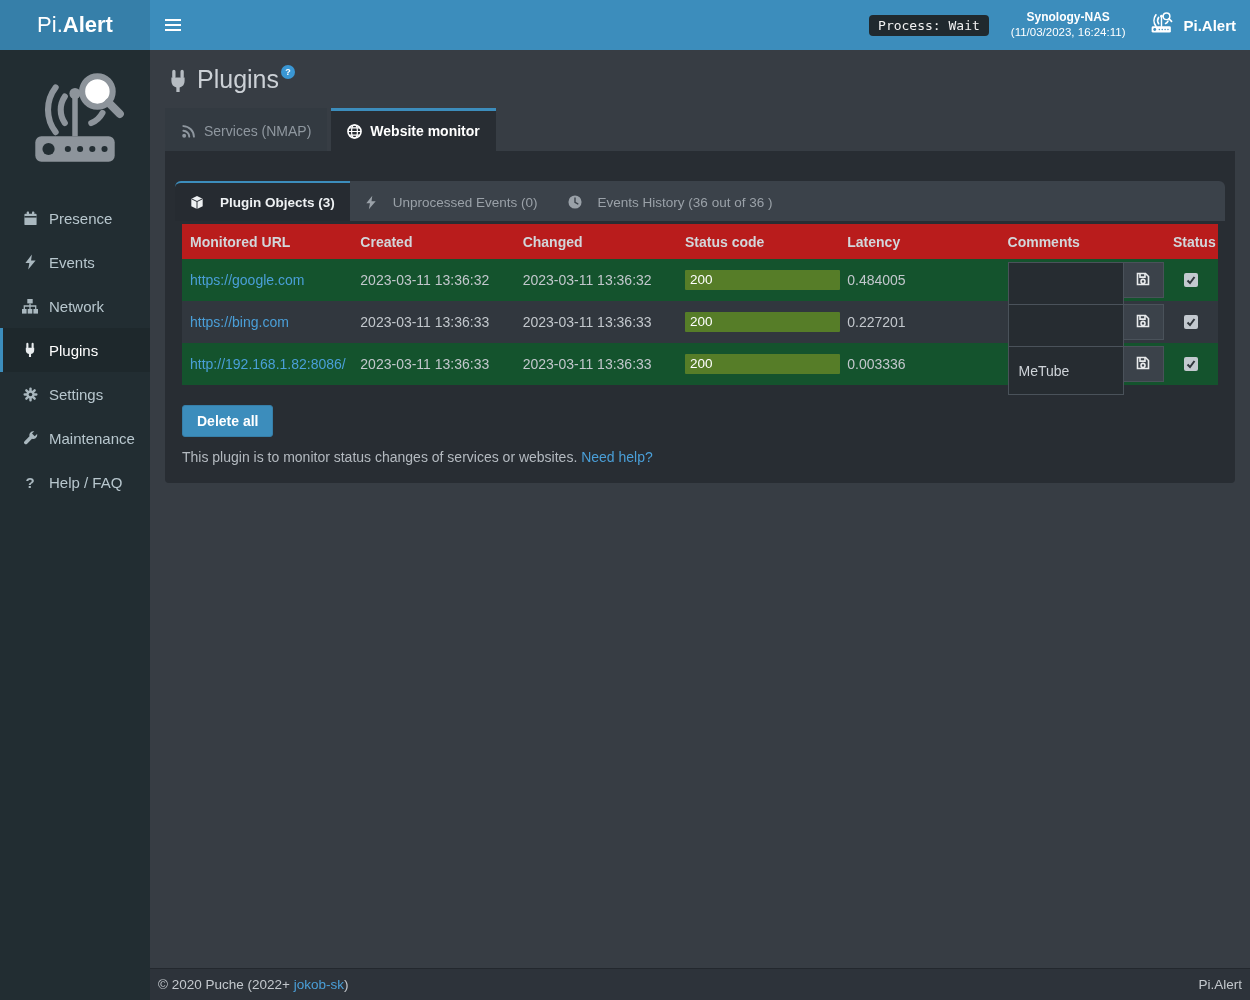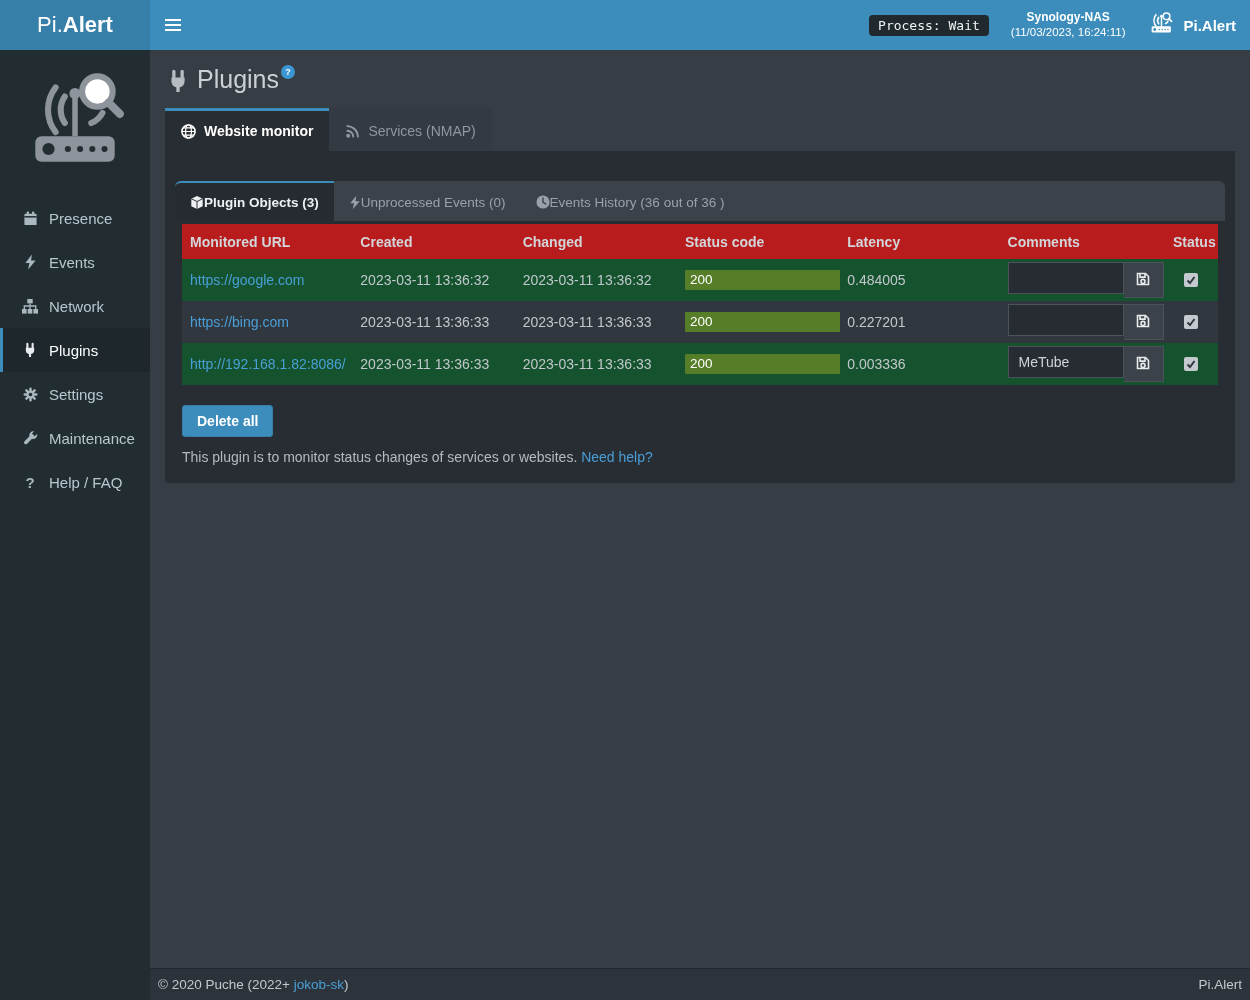--- a/index.html
+++ b/index.html
@@ -85,21 +85,21 @@
   
   .panel {
     background:#282d33; border-radius:0 0 4px 4px;
     padding:30px 10px 18px 10px;
   }
   .inner-tabbar {
     background:#3b424a; border-radius:6px 6px 0 0;
     display:flex; height:40px;
   }
   .inner-tab {
-    display:flex; align-items:center; gap:0; padding:0 15px;
+    display:flex; align-items:center; gap:16px; padding:0 15px;
     font-size:13.5px; color:#9aa1a8; cursor:pointer; border-top:2px solid transparent;
   }
   .inner-tab.active {
     background:#262b31; color:#eef1f3; font-weight:bold;
     border-top:2px solid #3c8dbc; border-radius:6px 0 0 0;
   }
   .inner-tab .t-icon { display:flex; }
 
   
   .table-wrap { padding:3px 7px 0 7px; }
@@ -111,21 +111,21 @@
   tbody td { height:42px; padding:0 8px; vertical-align:middle; color:#c2c7cc; }
   tbody tr.odd  { background:#14532d; }
   tbody tr.even { background:#31373e; }
   td.c-url a { color:#4a9fd8; text-decoration:none; cursor:pointer; }
   .status-bar {
     width:155px; height:20px; background:#567d28; color:#fff;
     font-size:13.5px; line-height:20px; padding-left:5px; border-radius:1px;
   }
   .comment-group { display:flex; width:156px; height:36px; }
   .comment-input {
-    width:116px; height:32px; background:#262c31; border:1px solid #4a525a;
+    width:116px; height:49px; background:#262c31; border:1px solid #4a525a;
     color:#cfd4d9; font-size:14px; padding:0 10px; outline:none; border-radius:0;
     font-family:"Liberation Sans","DejaVu Sans",sans-serif;
   }
   .save-btn {
     width:40px; height:36px; background:#3b424a; border:1px solid #4a525a; border-left:none;
     color:#e8eaec; display:flex; align-items:center; justify-content:center; cursor:pointer;
   }
   td.c-status { text-align:center; }
   .checkbox {
     width:14px; height:14px; background:#c3c9cf; border-radius:2px;
@@ -295,38 +295,38 @@
           <svg width="22" height="24" viewBox="0 0 16 16">
               <path d="M5 1v4 M11 1v4" stroke="currentColor" stroke-width="2.4" stroke-linecap="round" fill="none"></path>
               <path d="M3.2 5.5h9.6V8a4.8 4.8 0 0 1-3.6 4.65V16h-2.4v-3.35A4.8 4.8 0 0 1 3.2 8z" fill="currentColor"></path>
             </svg>
         </span>
         <h1 class="page-title">Plugins</h1>
         <span class="title-badge">?</span>
       </div>
 
       <div class="outer-tabs">
+        <div class="outer-tab inactive">
+          <span class="t-icon">
+            <svg width="15" height="15" viewBox="0 0 16 16">
+                <circle cx="3.4" cy="12.6" r="2.1" fill="currentColor"></circle>
+                <path d="M2.5 7.2a6.5 6.5 0 0 1 6.3 6.3 M2.5 2.2a11.5 11.5 0 0 1 11.3 11.3" stroke="currentColor" stroke-width="2" fill="none" stroke-linecap="round"></path>
+              </svg>
+          </span>
+          <span>Services (NMAP)</span>
+        </div>
         <div class="outer-tab active">
           <span class="t-icon">
             <svg width="15" height="15" viewBox="0 0 16 16">
                 <circle cx="8" cy="8" r="7" fill="none" stroke="currentColor" stroke-width="1.7"></circle>
                 <ellipse cx="8" cy="8" rx="3.1" ry="7" fill="none" stroke="currentColor" stroke-width="1.3"></ellipse>
                 <path d="M1 8h14 M2.1 4.2h11.8 M2.1 11.8h11.8" stroke="currentColor" stroke-width="1.3"></path>
               </svg>
           </span>
           <span>Website monitor</span>
-        </div>
-        <div class="outer-tab inactive">
-          <span class="t-icon">
-            <svg width="15" height="15" viewBox="0 0 16 16">
-                <circle cx="3.4" cy="12.6" r="2.1" fill="currentColor"></circle>
-                <path d="M2.5 7.2a6.5 6.5 0 0 1 6.3 6.3 M2.5 2.2a11.5 11.5 0 0 1 11.3 11.3" stroke="currentColor" stroke-width="2" fill="none" stroke-linecap="round"></path>
-              </svg>
-          </span>
-          <span>Services (NMAP)</span>
         </div>
       </div>
 
       <section class="panel">
         <div class="inner-tabbar">
           <div class="inner-tab active">
             <span class="t-icon">
               <svg width="14" height="15" viewBox="0 0 16 16">
                   <path d="M8 0.5l6.5 3.2v8.6L8 15.5l-6.5-3.2V3.7z" fill="currentColor"></path>
                   <path d="M8 6.9v8.6 M1.5 3.7 8 6.9l6.5-3.2" stroke="#262b31" stroke-width="1.1" fill="none"></path>

